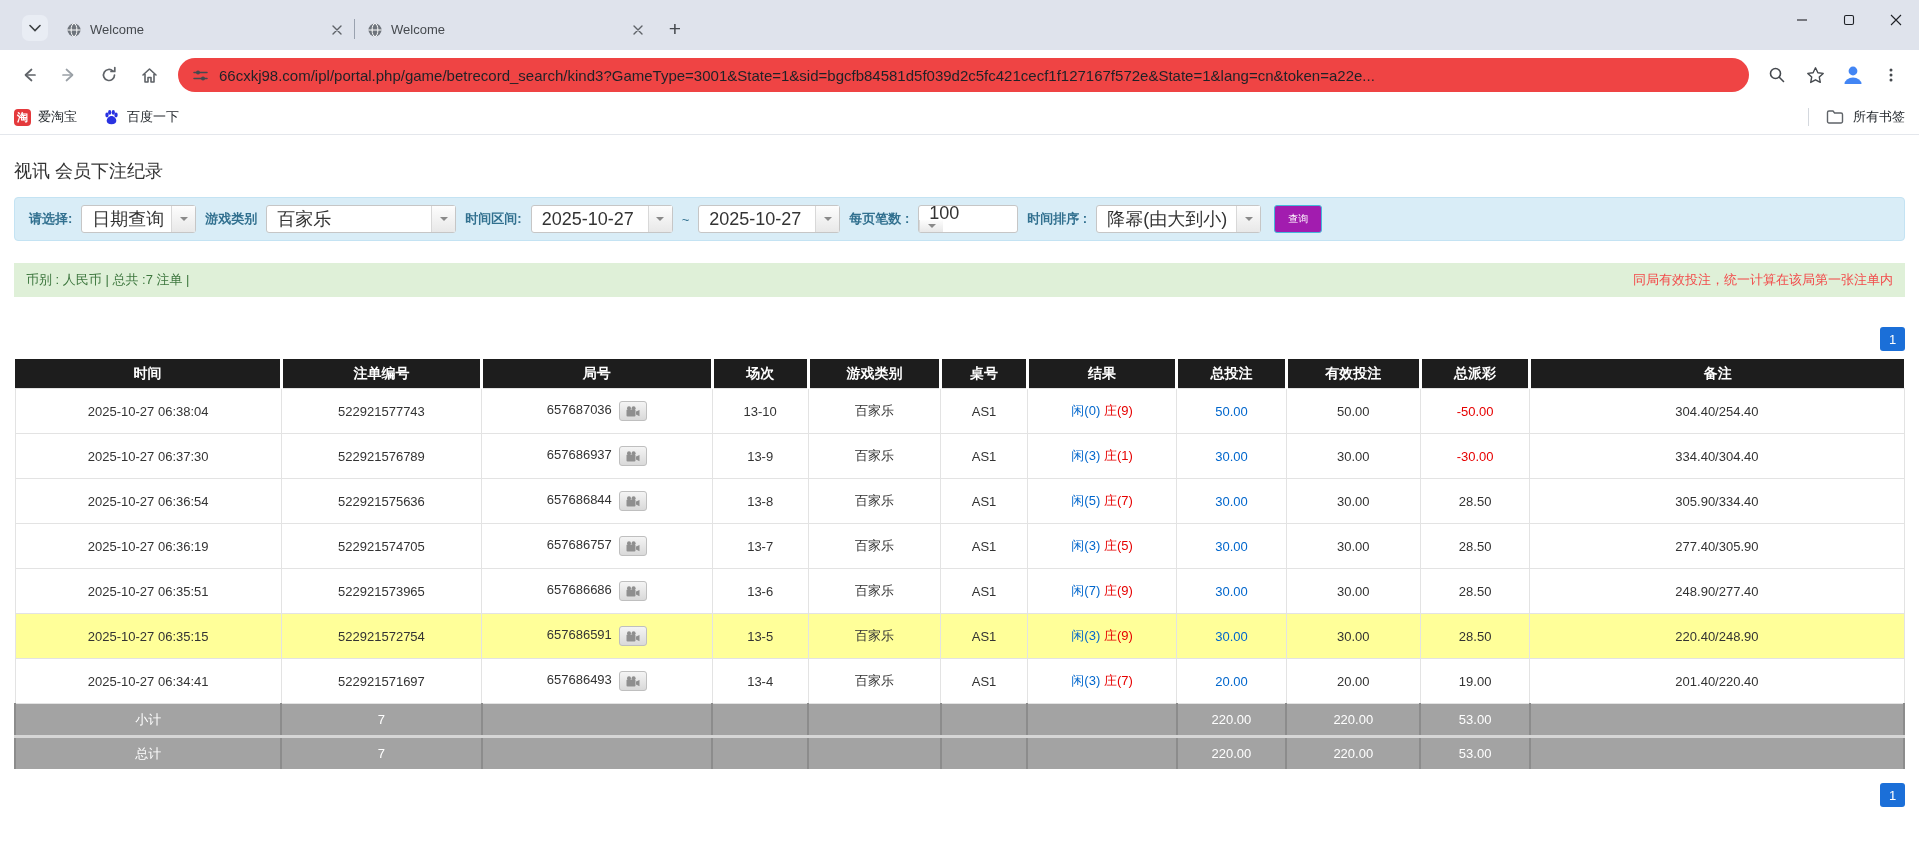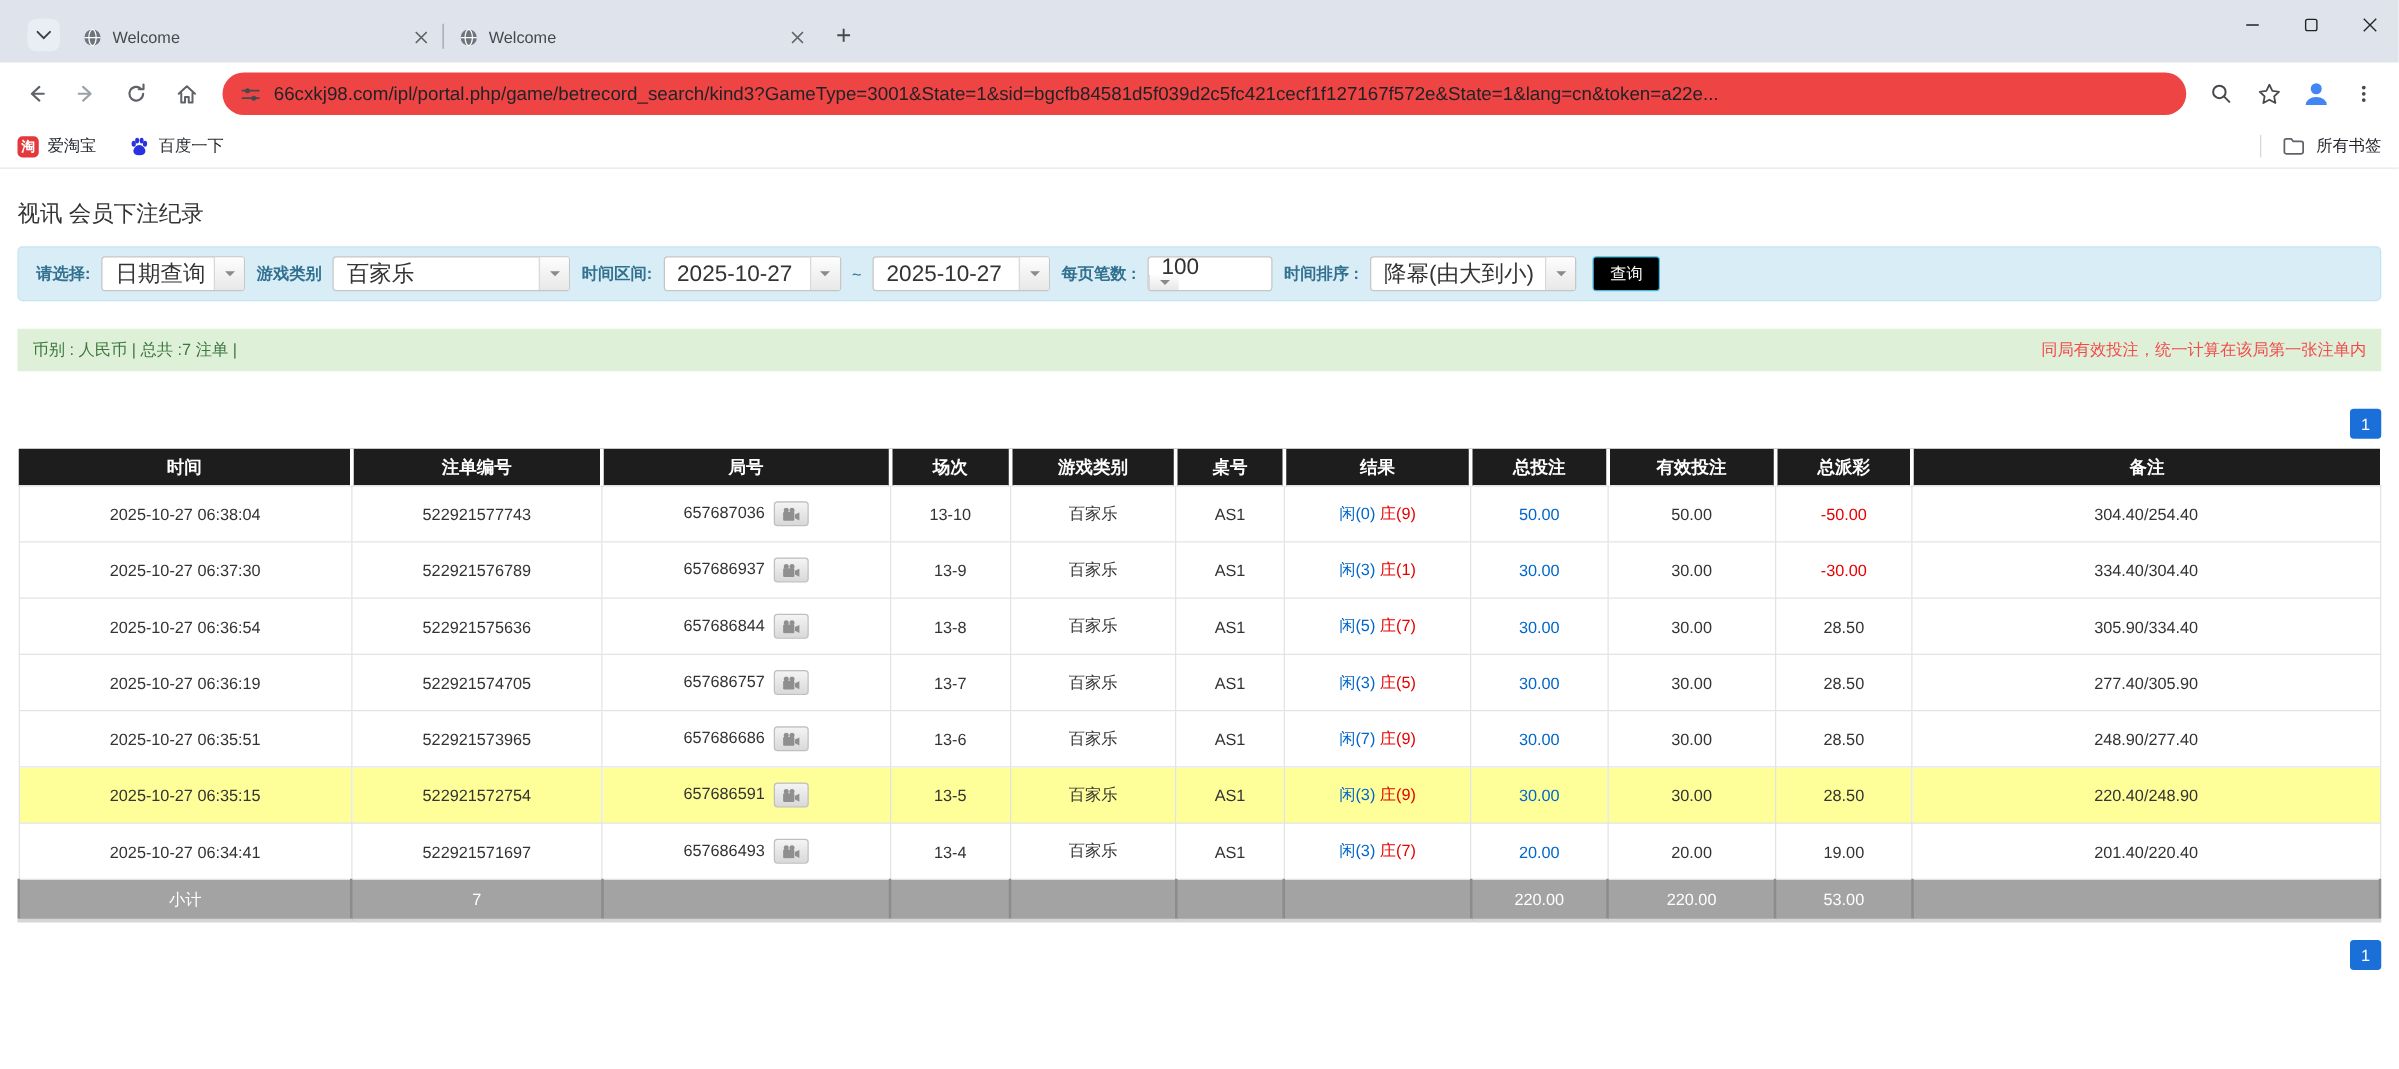--- a/index.html
+++ b/index.html
@@ -44,22 +44,22 @@
     display:flex;align-items:center;gap:9px;padding:0 14px;box-sizing:border-box;}
   .flabel{color:#31708f;font-weight:bold;font-size:13px;white-space:nowrap;}
   .fsel{height:28px;background:#fff;border:1px solid #c6c6c6;border-radius:3px;display:flex;
     align-items:stretch;font-size:18px;color:#333;box-sizing:border-box;}
   .fsel .fval{display:flex;align-items:center;padding:0 10px;flex:1;white-space:nowrap;overflow:hidden;}
   .fsel .farrow{width:23px;border-left:1px solid #d8d8d8;background:linear-gradient(#fdfdfd,#e8e8e8);
     display:flex;align-items:center;justify-content:center;flex:none;}
   .farrow i{border:4px solid transparent;border-top-color:#8a8a8a;margin-top:4px;}
   .w-mode{width:115px;} .w-game{width:190px;} .w-date{width:142px;} .w-size{width:100px;flex-direction:column;} .w-sort{width:165px;}
   .tilde{color:#31708f;font-size:13px;}
-  .search-btn{height:28px;background:#000000;border:1px solid #46b8da;border-radius:3px;color:#fff;
-    font-size:13px;padding:0 13px;display:flex;align-items:center;margin-left:4px;}
+  .search-btn{height:28px;background:#a21caf;border:1px solid #46b8da;border-radius:3px;color:#fff;
+    font-size:10px;padding:0 13px;display:flex;align-items:center;margin-left:4px;}
   .summary-bar{margin-top:22px;background:#dff0d8;padding:8px 12px;display:flex;justify-content:space-between;
     align-items:center;font-size:13px;}
   .summary-left{color:#3c763d;}
   .summary-right{color:#f24a4a;}
   .pager{display:flex;justify-content:flex-end;}
   .pager.top{margin:30px 0 8px 0;}
   .pager.bottom{margin:14px 0 0 0;}
   .page-btn{min-width:15px;height:24px;background:#1b6fd8;color:#fff;font-size:13px;border-radius:3px;
     display:flex;align-items:center;justify-content:center;padding:0 5px;}
   
@@ -463,19 +463,32 @@
           <td></td>
           <td></td>
           <td></td>
           <td></td>
           <td></td>
           <td>220.00</td>
           <td>220.00</td>
           <td>53.00</td>
           <td></td>
         </tr>
+        <tr>
+          <td>总计</td>
+          <td>7</td>
+          <td></td>
+          <td></td>
+          <td></td>
+          <td></td>
+          <td></td>
+          <td>220.00</td>
+          <td>220.00</td>
+          <td>53.00</td>
+          <td></td>
+        </tr>
       </tfoot>
   </table>
 
   <div class="pager bottom">
     <span class="page-btn">1</span>
   </div>
 </div>
 
 </body></html>

